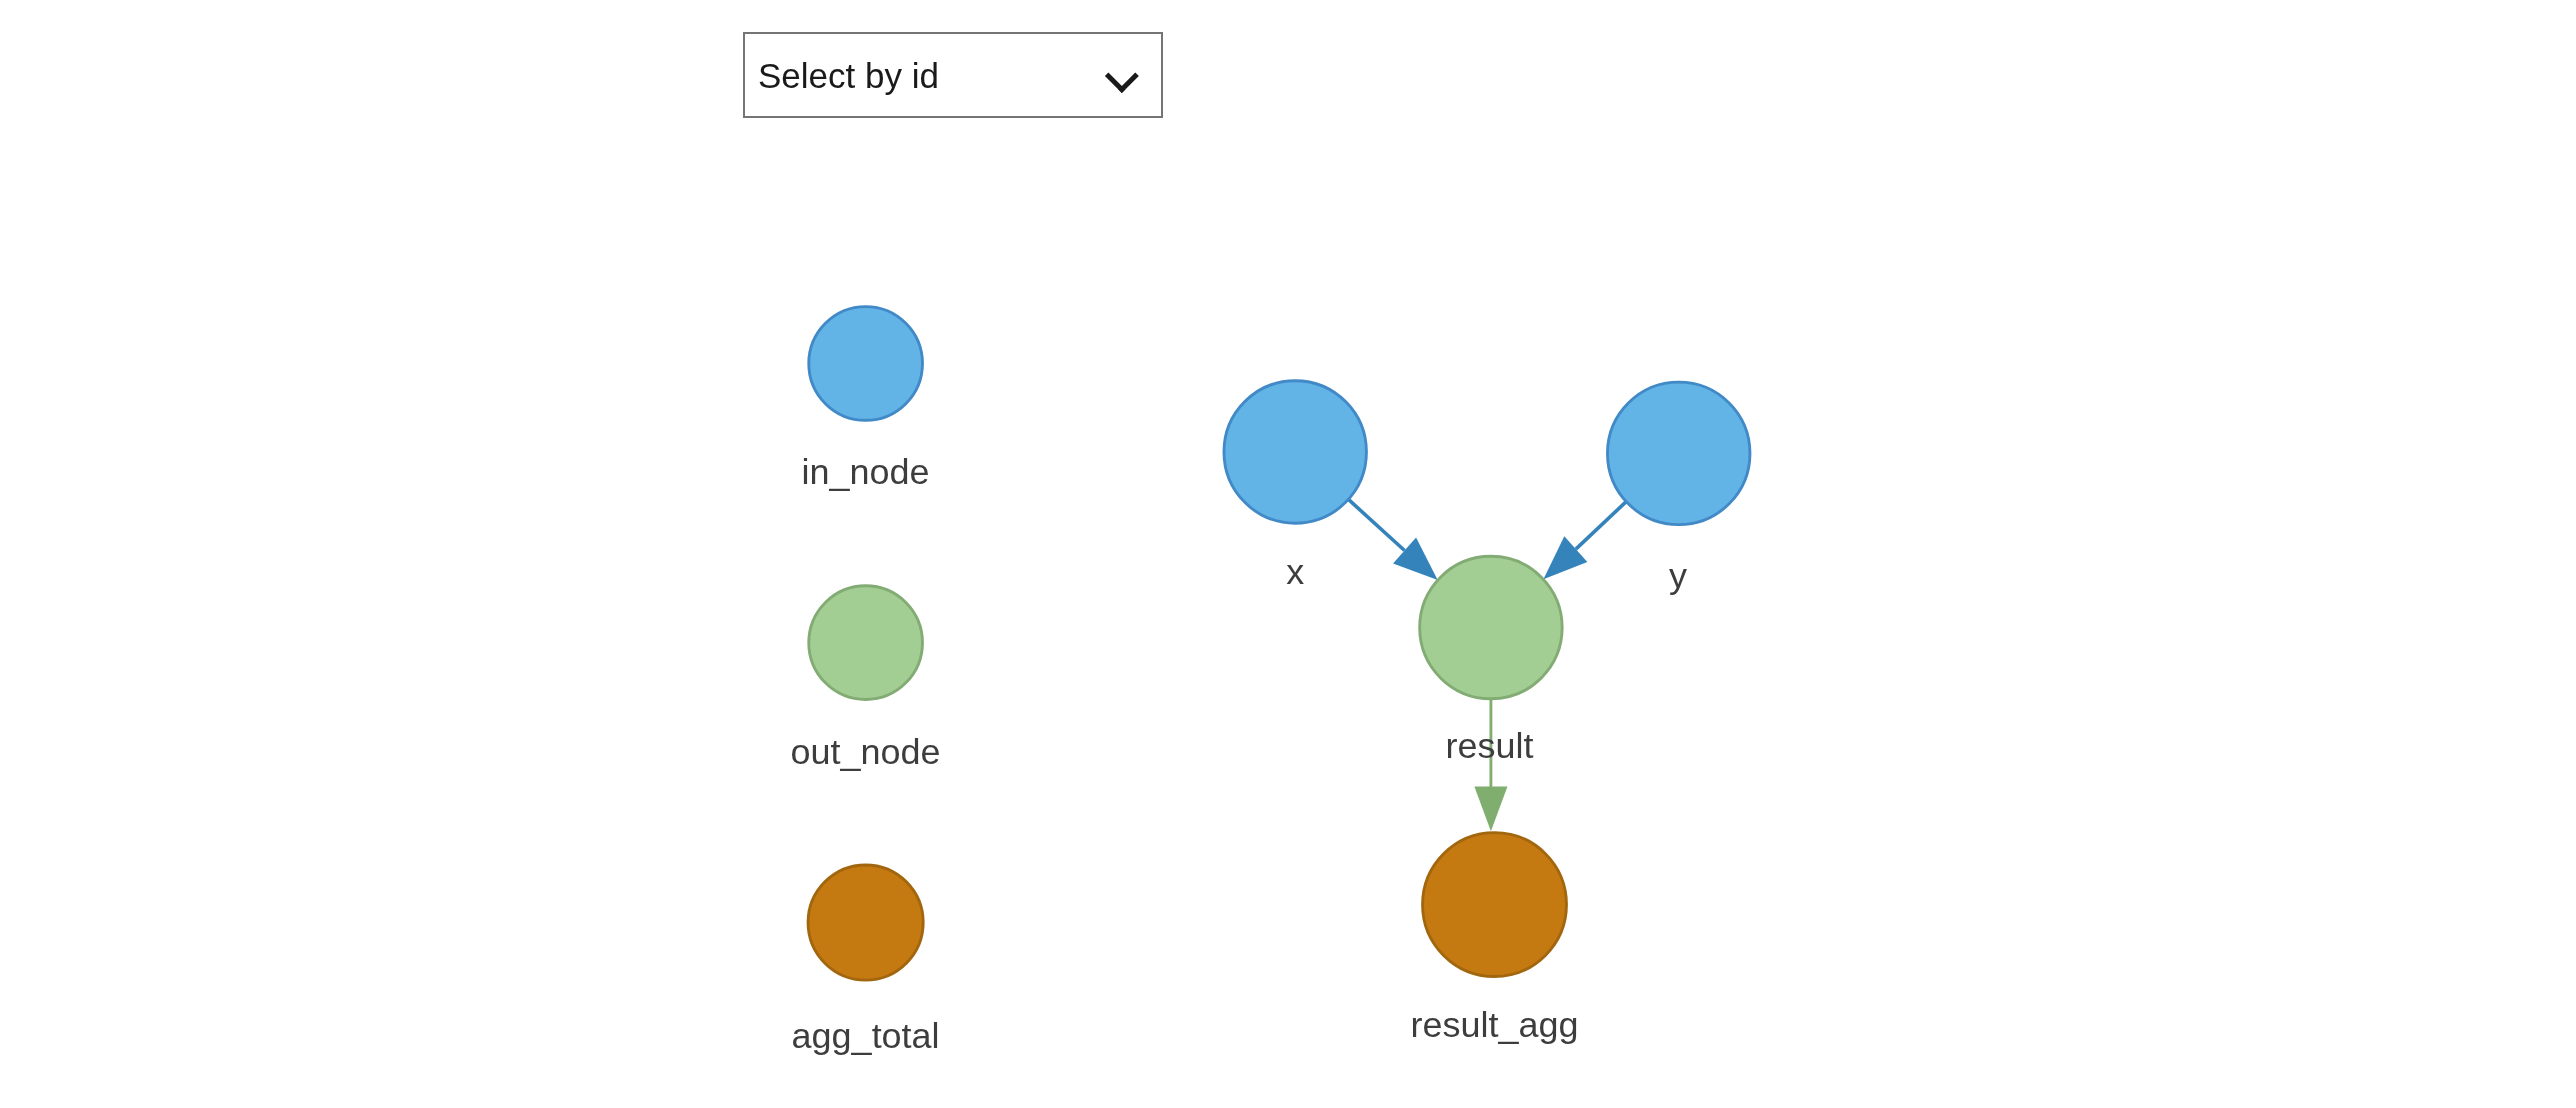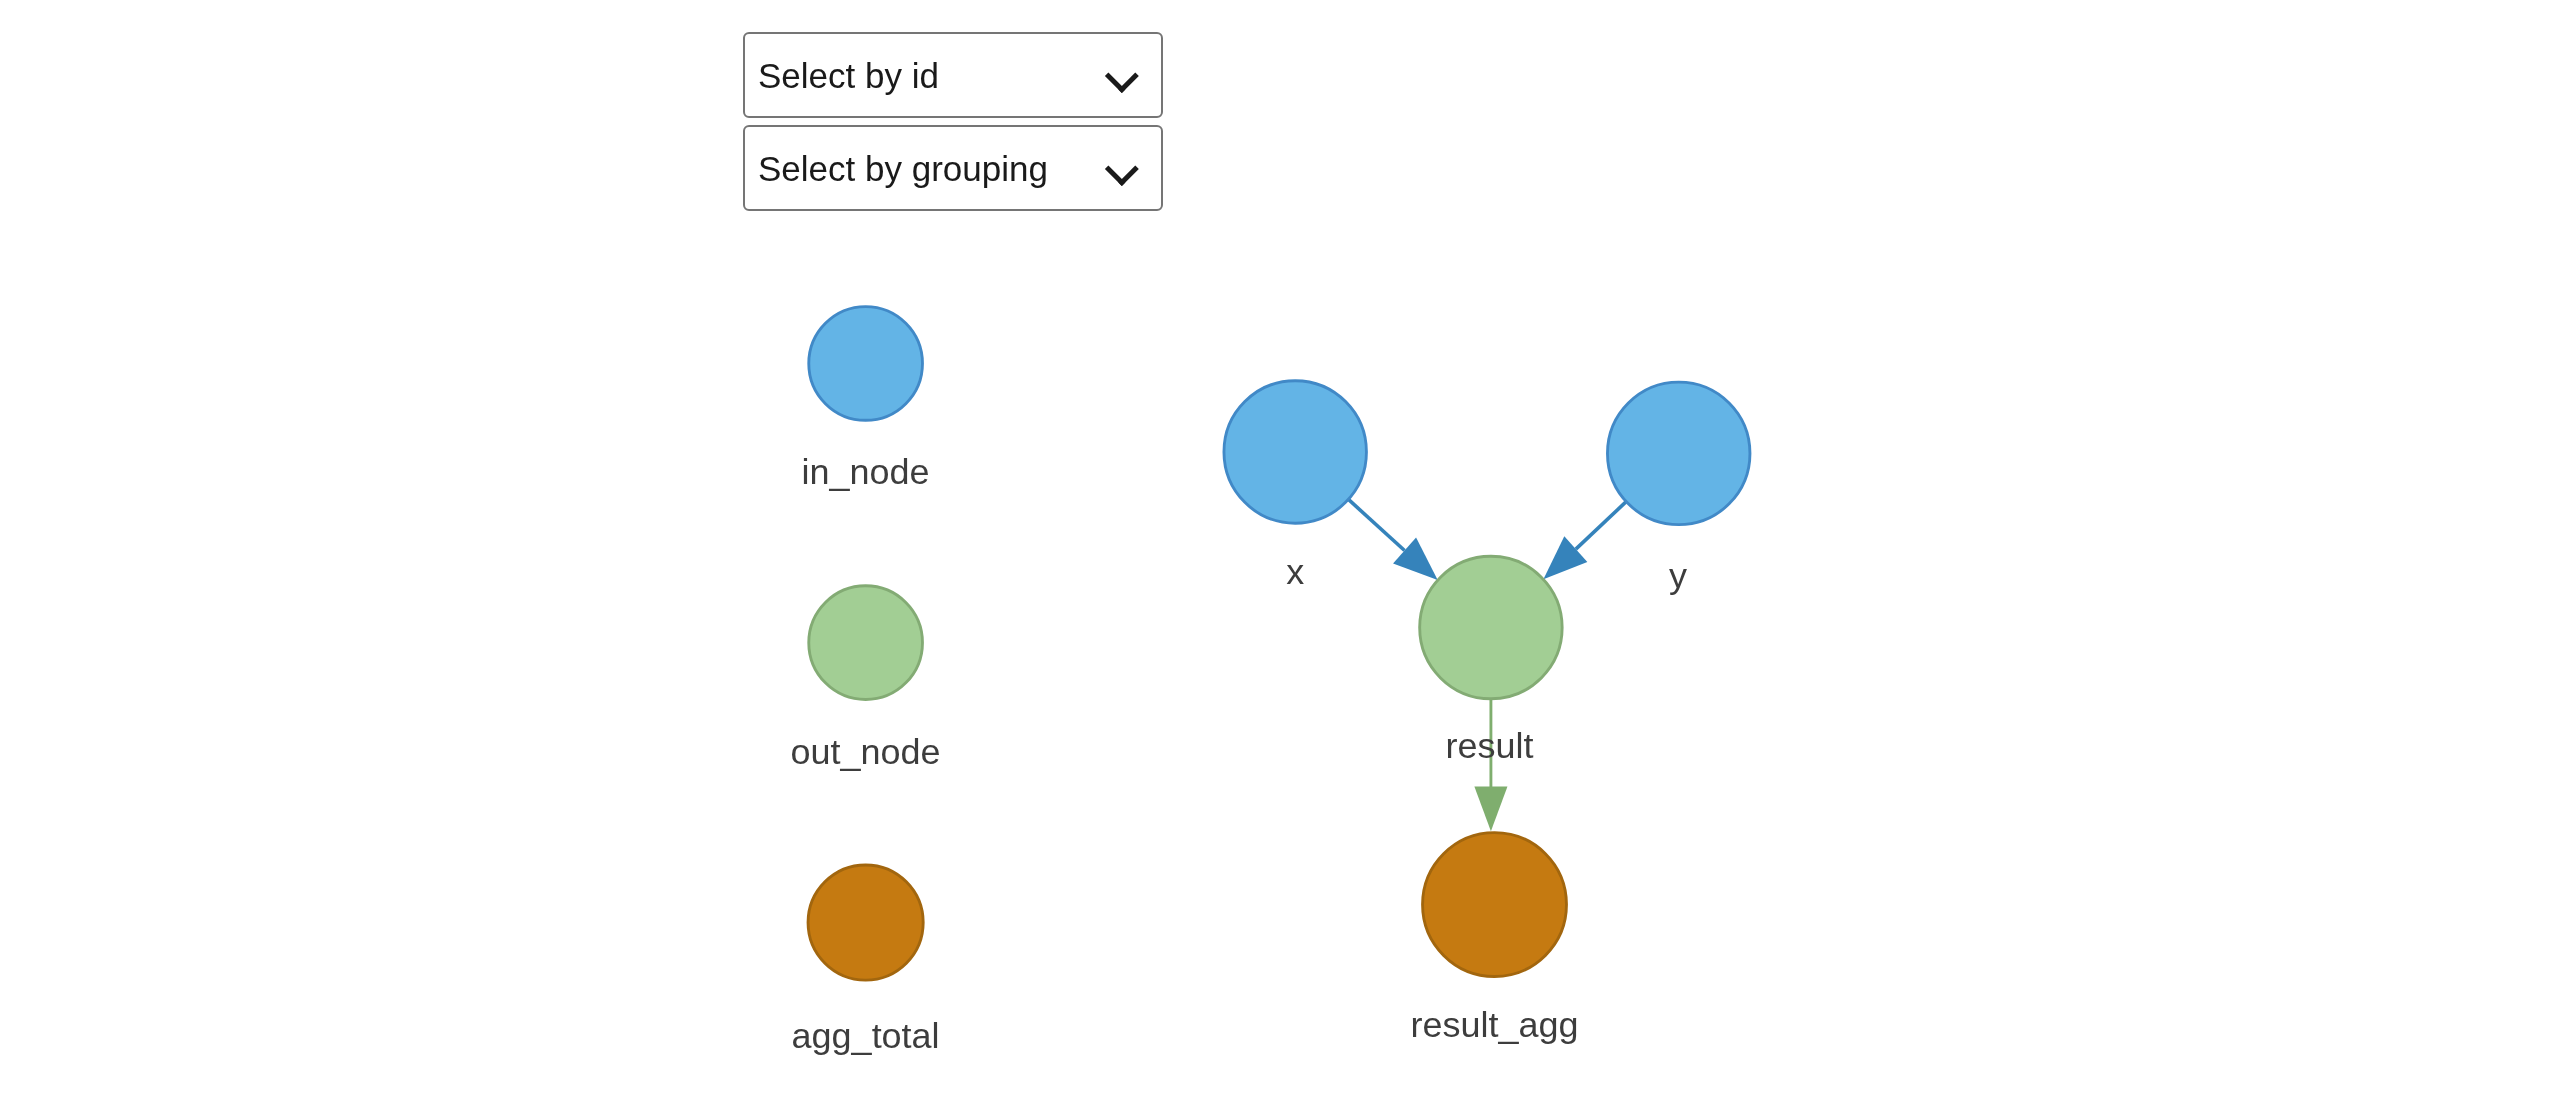--- a/index.html
+++ b/index.html
@@ -23,21 +23,21 @@
   }
   .dropdown-wrap.first  { top: 32px;  }
   .dropdown-wrap.second { top: 125px; }
   .dropdown-wrap select {
     -webkit-appearance: none;
     -moz-appearance: none;
     appearance: none;
     width: 100%;
     height: 100%;
     border: 2.2px solid #757575;
-    border-radius: 6px;
+    border-radius: 0;
     background: #ffffff;
     color: #1a1a1a;
     font-family: "Liberation Sans", sans-serif;
     font-size: 35px;
     padding: 0 65px 0 13px;
     outline: none;
   }
   .chevron {
     position: absolute;
     right: 29px;
@@ -106,21 +106,15 @@
     </g>
   </svg>
 
   <div class="dropdown-wrap first">
     <select>
       <option selected="">Select by id</option>
     </select>
     <span class="chevron"></span>
   </div>
 
-  <div class="dropdown-wrap second">
-    <select>
-      <option selected="">Select by grouping</option>
-    </select>
-    <span class="chevron"></span>
-  </div>
 
 </div>
 
 
 </body></html>

